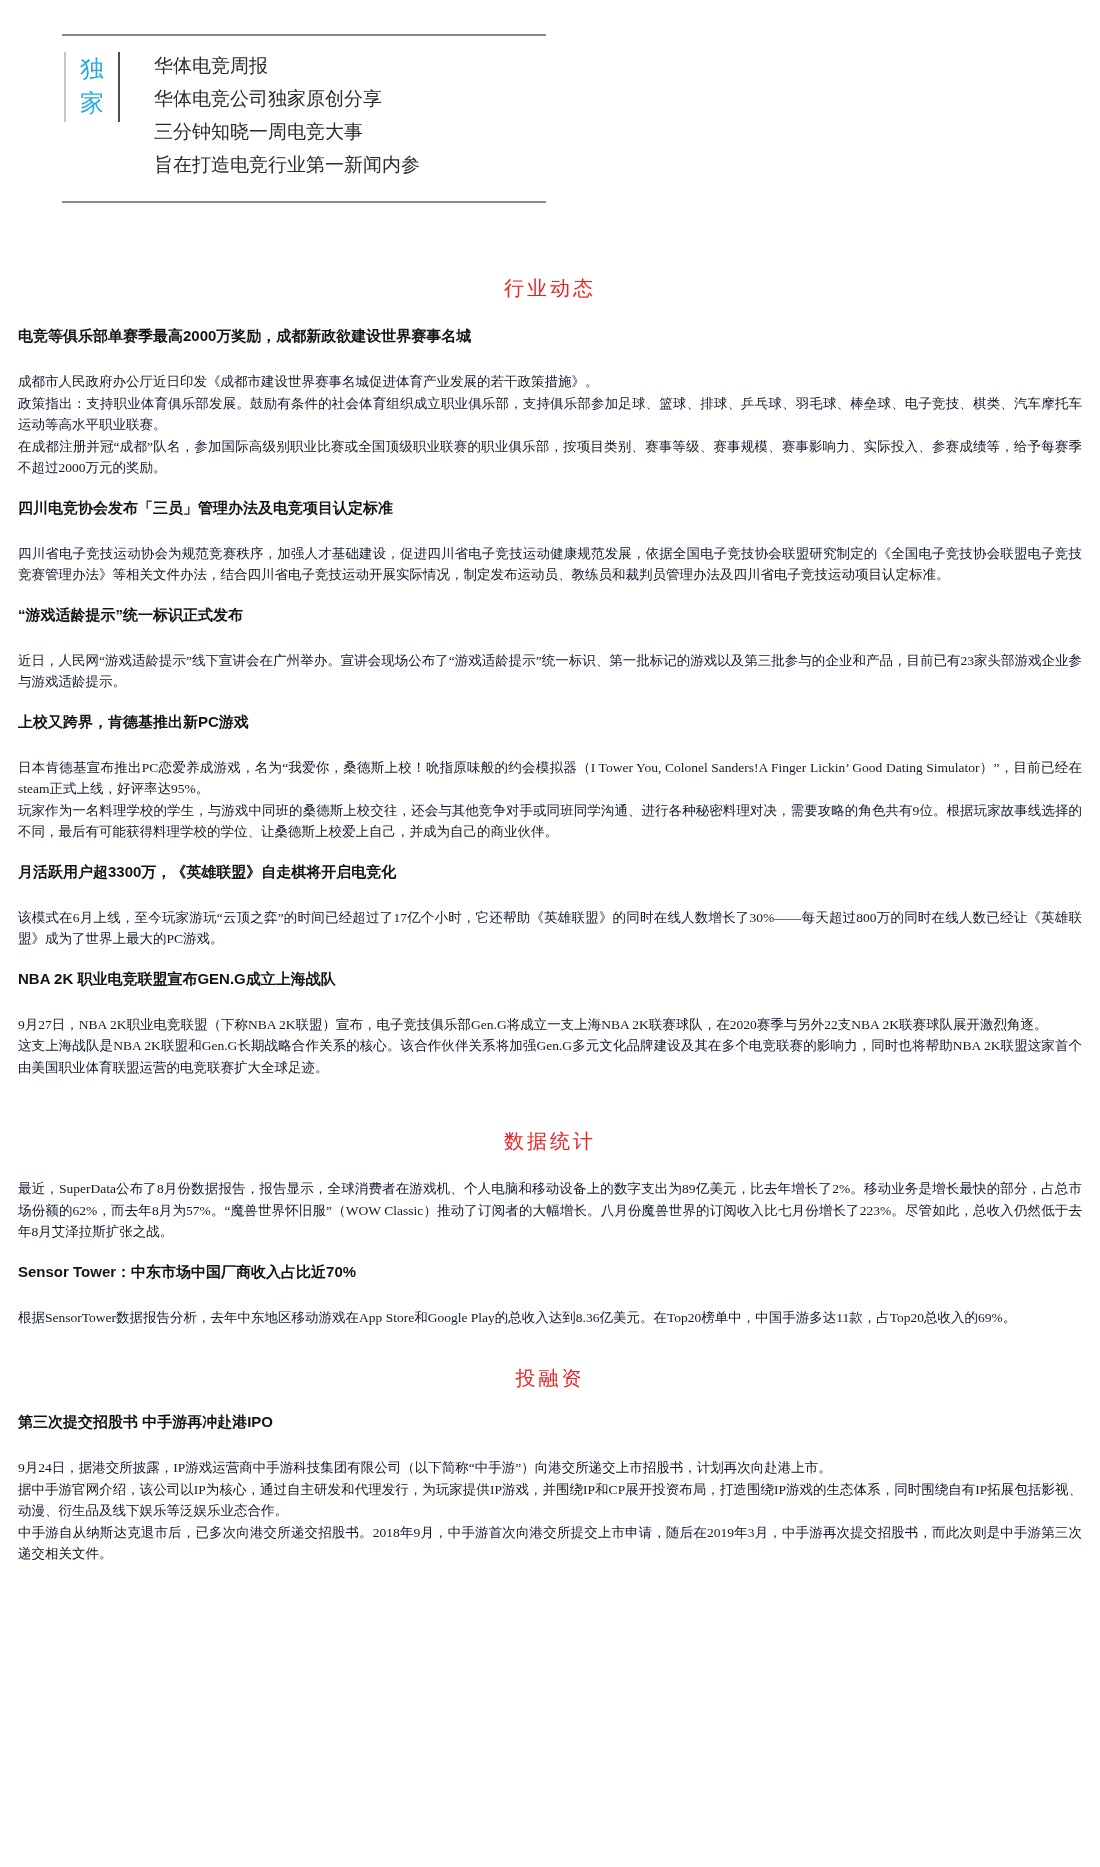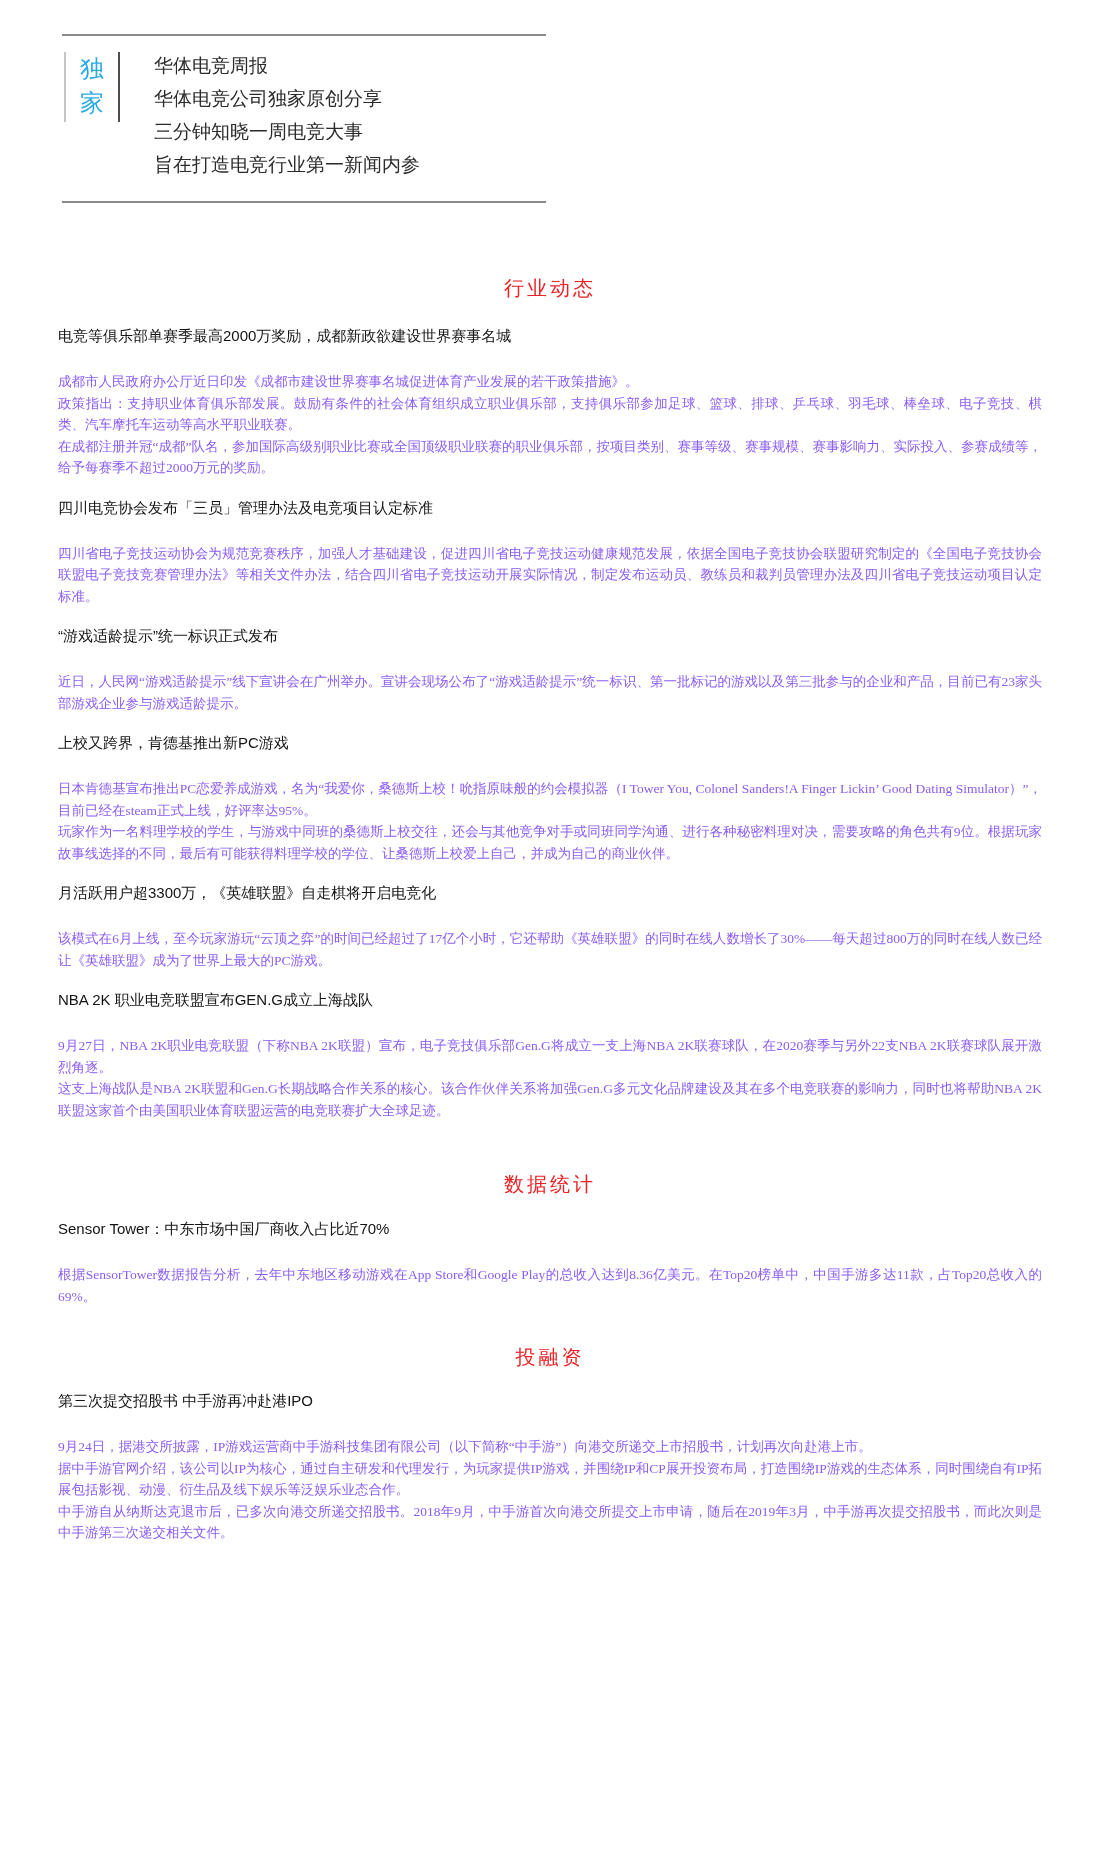--- a/index.html
+++ b/index.html
@@ -21,38 +21,38 @@
     font-family:"Liberation Sans","DejaVu Sans",sans-serif;
     font-size:24px; line-height:34px; font-weight:500;
   }
   .mast-lines {
     margin-left:34px; color:#2b2b2b;
     font-family:"Liberation Sans","DejaVu Sans",sans-serif;
     font-size:19px; line-height:33px;
   }
 
   
-  .content { padding:0 58px; }
+  .content { padding:0 18px; }
   .section-title {
     text-align:center; color:#ed2024; font-weight:400;
     font-size:20px; line-height:30px; letter-spacing:3px;
   }
   .section-1 .section-title { margin:70px 0 25px; }
   .section-2 .section-title { margin:48px 0 22px; }
   .section-3 .section-title { margin:35px 0 16px; }
 
   .article { margin-top:21px; }
   .article-headline {
     font-family:"Liberation Sans","DejaVu Sans",sans-serif;
-    font-weight:400; font-size:15px; line-height:16px;
+    font-weight:700; font-size:15px; line-height:16px;
     color:#141414; margin:0 0 27px 0;
   }
   .article-body p {
     margin:0; font-size:13.5px; line-height:21.5px;
-    color:#8b5cf6; text-align:justify;
+    color:#0f172a; text-align:justify;
   }
 </style>
 </head>
 <body>
 
 <div>
 
   <div class="masthead">
     <div class="mast-rule"></div>
     <div class="mast-inner">
@@ -124,20 +124,23 @@
           <p>9月27日，NBA 2K职业电竞联盟（下称NBA 2K联盟）宣布，电子竞技俱乐部Gen.G将成立一支上海NBA 2K联赛球队，在2020赛季与另外22支NBA 2K联赛球队展开激烈角逐。</p>
           <p>这支上海战队是NBA 2K联盟和Gen.G长期战略合作关系的核心。该合作伙伴关系将加强Gen.G多元文化品牌建设及其在多个电竞联赛的影响力，同时也将帮助NBA 2K联盟这家首个由美国职业体育联盟运营的电竞联赛扩大全球足迹。</p>
         </div>
       </div>
     </div>
 
     <div class="section section-2">
       <h2 class="section-title">数据统计</h2>
 
       <div class="article">
+        <div class="article-body">
+          <p>最近，SuperData公布了8月份数据报告，报告显示，全球消费者在游戏机、个人电脑和移动设备上的数字支出为89亿美元，比去年增长了2%。移动业务是增长最快的部分，占总市场份额的62%，而去年8月为57%。“魔兽世界怀旧服”（WOW Classic）推动了订阅者的大幅增长。八月份魔兽世界的订阅收入比七月份增长了223%。尽管如此，总收入仍然低于去年8月艾泽拉斯扩张之战。</p>
+        </div>
       </div>
 
       <div class="article">
         <h3 class="article-headline">Sensor Tower：中东市场中国厂商收入占比近70%</h3>
         <div class="article-body">
           <p>根据SensorTower数据报告分析，去年中东地区移动游戏在App Store和Google Play的总收入达到8.36亿美元。在Top20榜单中，中国手游多达11款，占Top20总收入的69%。</p>
         </div>
       </div>
     </div>
 

